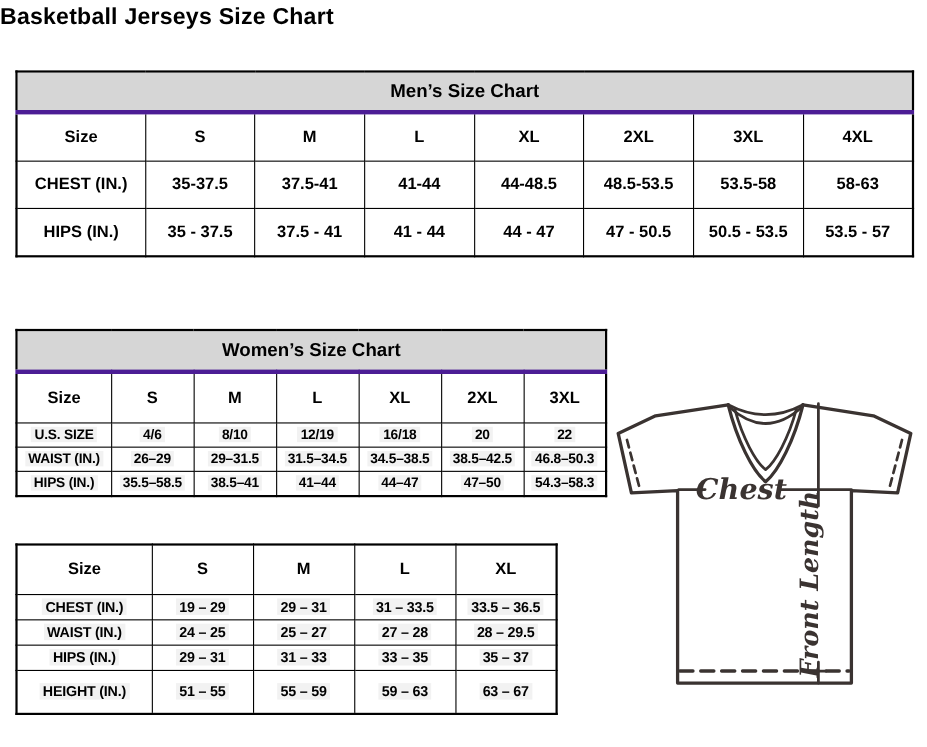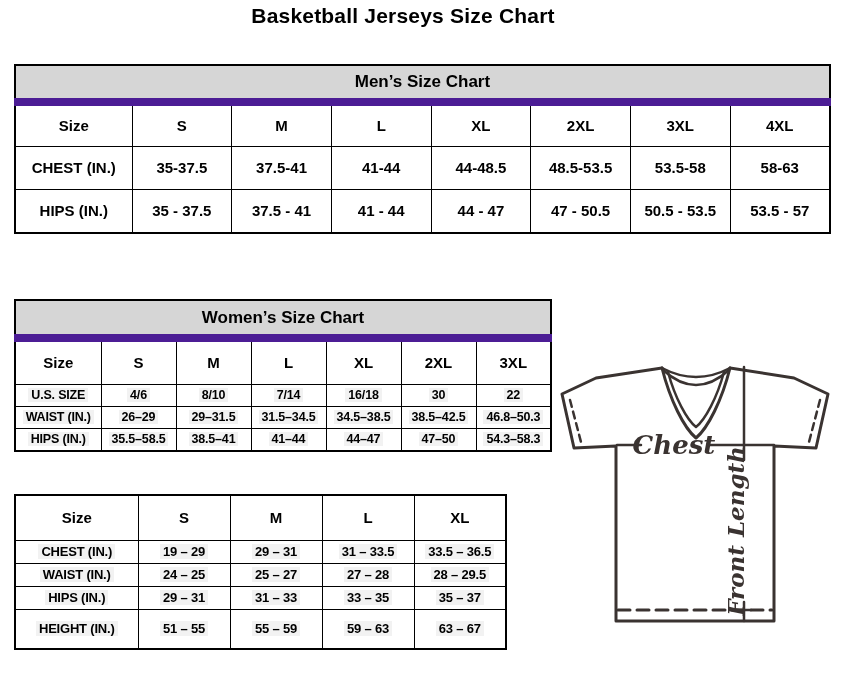--- a/index.html
+++ b/index.html
@@ -1,24 +1,24 @@
 <!DOCTYPE html>
 <html><head>
 <meta charset="utf-8">
 <style>
   html,body{margin:0;padding:0;background:#ffffff;}
   body{width:843px;height:679px;position:relative;font-family:"Liberation Sans",sans-serif;color:#000;}
   .page{position:relative;width:843px;height:679px;overflow:hidden;background:#fff;}
-  .page-title{position:absolute;top:4px;left:0;width:806px;text-align:center;
+  .page-title{position:absolute;top:4px;left:0;width:806px;text-align:left;
     font-size:21px;font-weight:bold;letter-spacing:0.2px;}
   table.tbl{position:absolute;border-collapse:collapse;table-layout:fixed;background:#fff;
     border:2px solid #000;}
   table.tbl td{border:1px solid #000;text-align:center;vertical-align:middle;
     font-weight:bold;padding:0;overflow:hidden;white-space:nowrap;}
-  tr.band td{background:#d6d6d6;font-size:17px;border-bottom:8px solid #4c1d95;}
+  tr.band td{background:#d6d6d6;font-size:17px;border-bottom:4px solid #4c1d95;}
   .mens td{font-size:15px;}
   .womens tr.hdr td, .youth tr.hdr td{font-size:15px;}
   .womens tr.data td, .youth tr.data td{font-size:12.5px;letter-spacing:-0.2px;margin-left:45px;}
   .youth tr.data td{font-size:13px;}
   .hl{background:#f2f2f2;padding:0 3px;}
   .jersey{position:absolute;left:558px;top:364px;}
   .measure-text{font-family:"DejaVu Serif","Liberation Serif",serif;font-style:italic;font-weight:bold;}
 </style>
 </head>
 <body>
@@ -95,23 +95,23 @@
       <td>M</td>
       <td>L</td>
       <td>XL</td>
       <td>2XL</td>
       <td>3XL</td>
     </tr>
     <tr class="data" style="height:22px">
       <td><span class="hl">U.S. SIZE</span></td>
       <td><span class="hl">4/6</span></td>
       <td><span class="hl">8/10</span></td>
-      <td><span class="hl">7/14</span></td>
+      <td><span class="hl">12/19</span></td>
       <td><span class="hl">16/18</span></td>
-      <td><span class="hl">30</span></td>
+      <td><span class="hl">20</span></td>
       <td><span class="hl">22</span></td>
     </tr>
     <tr class="data" style="height:22px">
       <td><span class="hl">WAIST (IN.)</span></td>
       <td><span class="hl">26–29</span></td>
       <td><span class="hl">29–31.5</span></td>
       <td><span class="hl">31.5–34.5</span></td>
       <td><span class="hl">34.5–38.5</span></td>
       <td><span class="hl">38.5–42.5</span></td>
       <td><span class="hl">46.8–50.3</span></td>

